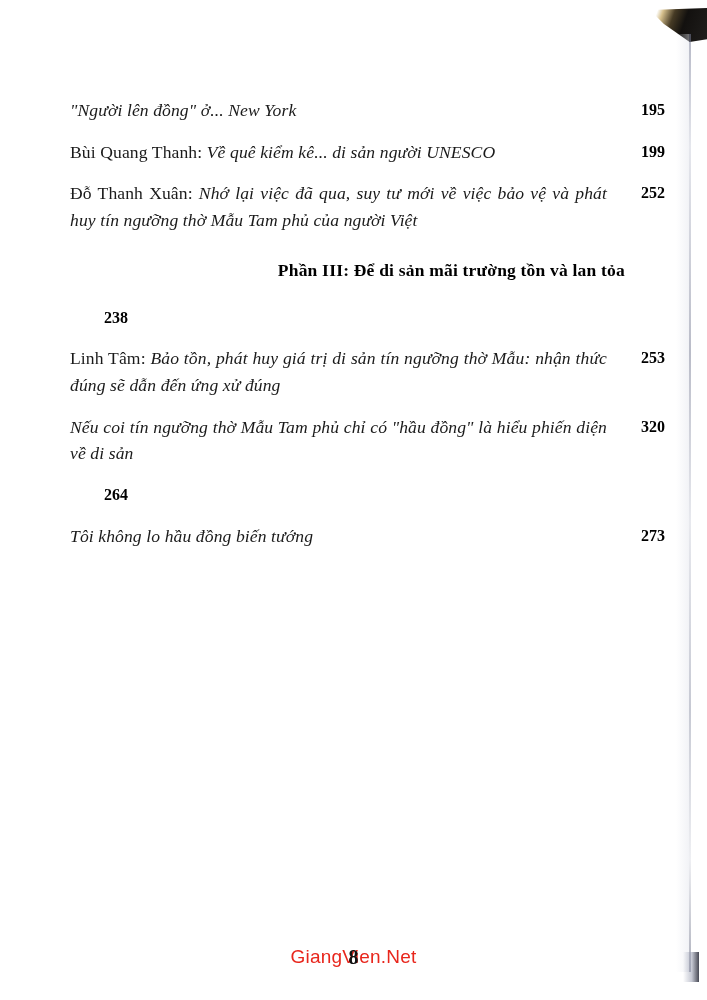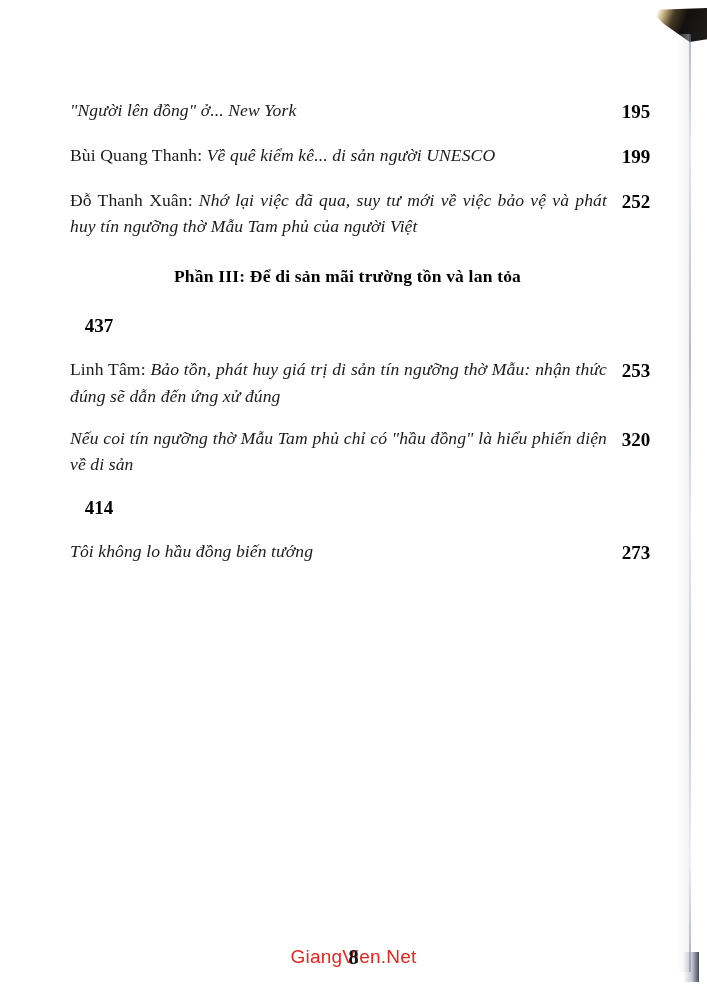--- a/index.html
+++ b/index.html
@@ -95,38 +95,38 @@
   }
   .toc-text .author {
     font-style: normal;
   }
   .toc-text .title {
     font-style: italic;
   }
   .toc-page {
     flex: 0 0 auto;
     width: 58px;
-    text-align: center;
+    text-align: right;
     font-weight: bold;
-    font-size: 19px;
+    font-size: 16px;
     color: #000000;
     line-height: 1.52;
     padding-top: 1px;
   }
 
   
   .toc-entry.single .toc-text {
     text-align: left;
   }
 
   .section-heading {
     font-weight: bold;
     font-size: 17.5px;
     color: #000000;
-    text-align: center;
+    text-align: right;
     margin: 26px 0 24px 0;
     padding-right: 40px;
     letter-spacing: 0.2px;
   }
 
   
   .footer {
     position: absolute;
     left: 0;
     top: 946px;
@@ -181,35 +181,35 @@
 
     <div class="toc-entry">
       <div class="toc-text"><span class="author">Đỗ Thanh Xuân: </span><span class="title">Nhớ lại việc đã qua, suy tư mới về việc bảo vệ và phát huy tín ngưỡng thờ Mẫu Tam phủ của người Việt</span></div>
       <div class="toc-page">252</div>
     </div>
 
     <div class="section-heading">Phần III: Để di sản mãi trường tồn và lan tỏa</div>
 
 
     <div class="toc-entry">
-      <div class="toc-page">437</div>
+      <div class="toc-page">238</div>
     </div>
 
     <div class="toc-entry">
       <div class="toc-text"><span class="author">Linh Tâm: </span><span class="title">Bảo tồn, phát huy giá trị di sản tín ngưỡng thờ Mẫu: nhận thức đúng sẽ dẫn đến ứng xử đúng</span></div>
       <div class="toc-page">253</div>
     </div>
 
     <div class="toc-entry">
       <div class="toc-text"><span class="author"></span><span class="title">Nếu coi tín ngưỡng thờ Mẫu Tam phủ chỉ có "hầu đồng" là hiểu phiến diện về di sản</span></div>
       <div class="toc-page">320</div>
     </div>
 
     <div class="toc-entry single">
-      <div class="toc-page">414</div>
+      <div class="toc-page">264</div>
     </div>
 
     <div class="toc-entry single">
       <div class="toc-text"><span class="author"></span><span class="title">Tôi không lo hầu đồng biến tướng</span></div>
       <div class="toc-page">273</div>
     </div>
 
   </div>
 
   <div class="footer">

